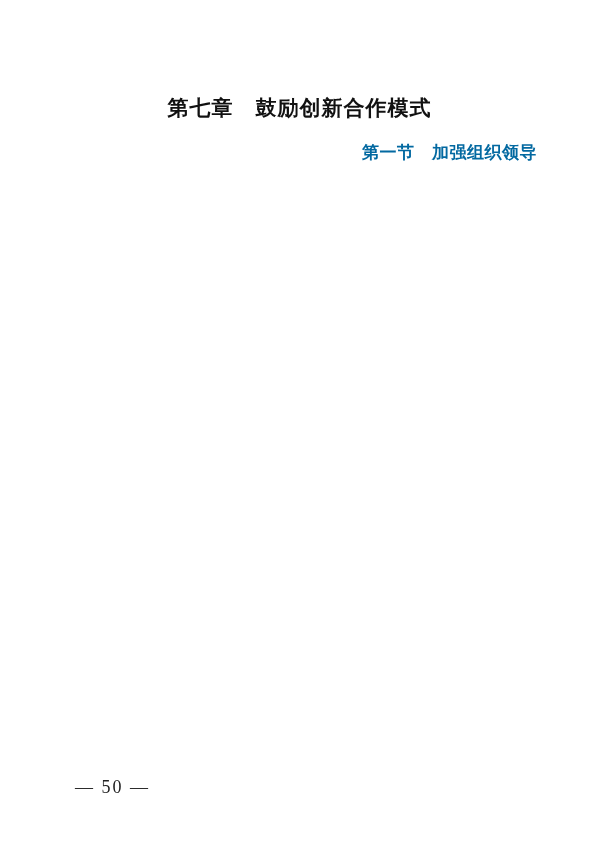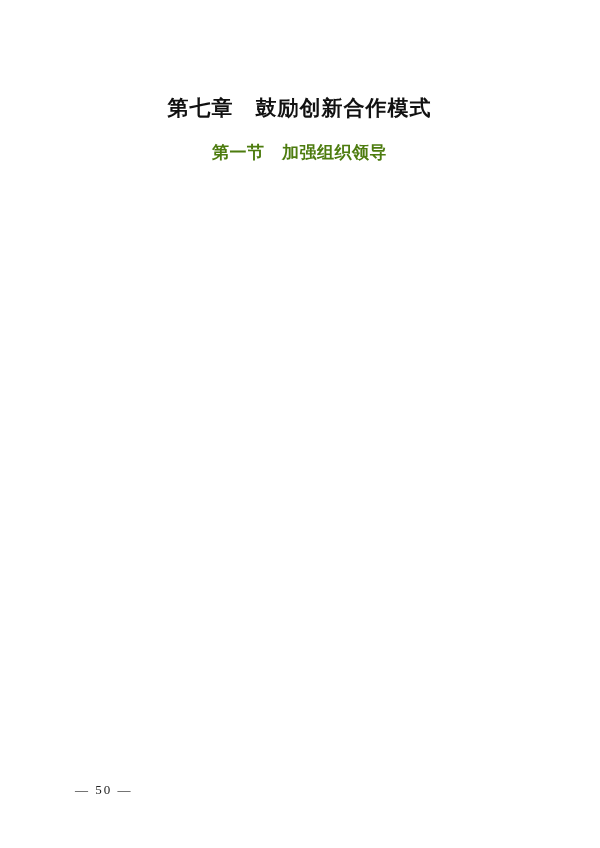--- a/index.html
+++ b/index.html
@@ -29,45 +29,45 @@
     font-weight: bold;
     text-align: center;
     letter-spacing: 1px;
     line-height: 26px;
     color: #111111;
   }
   .section-heading {
     margin: 21px 0 0 0;
     font-size: 17px;
     font-weight: bold;
-    text-align: center;
+    text-align: right;
     letter-spacing: 0.5px;
     line-height: 22px;
-    color: #4d7c0f;
+    color: #0369a1;
     font-family: Liberation Serif, serif;
   }
   .section-heading.second {
     margin-top: 17px;
   }
   .body-paragraph {
     margin: 15px 0 0 0;
     font-size: 17px;
     line-height: 28.3px;
     text-align: justify;
     text-indent: 2.45em;
     letter-spacing: 0.2px;
     color: #1c1c1c;
     word-break: break-all;
   }
   .footer {
     position: absolute;
     left: 75px;
     bottom: 50px;
     font-family: "Liberation Serif", "DejaVu Serif", serif;
-    font-size: 13px;
+    font-size: 18px;
     letter-spacing: 2px;
     color: #222222;
   }
 </style>
 </head>
 <body>
 
 <div class="page">
   <div class="content">
     <h1 class="chapter-title">第七章　鼓励创新合作模式</h1>

